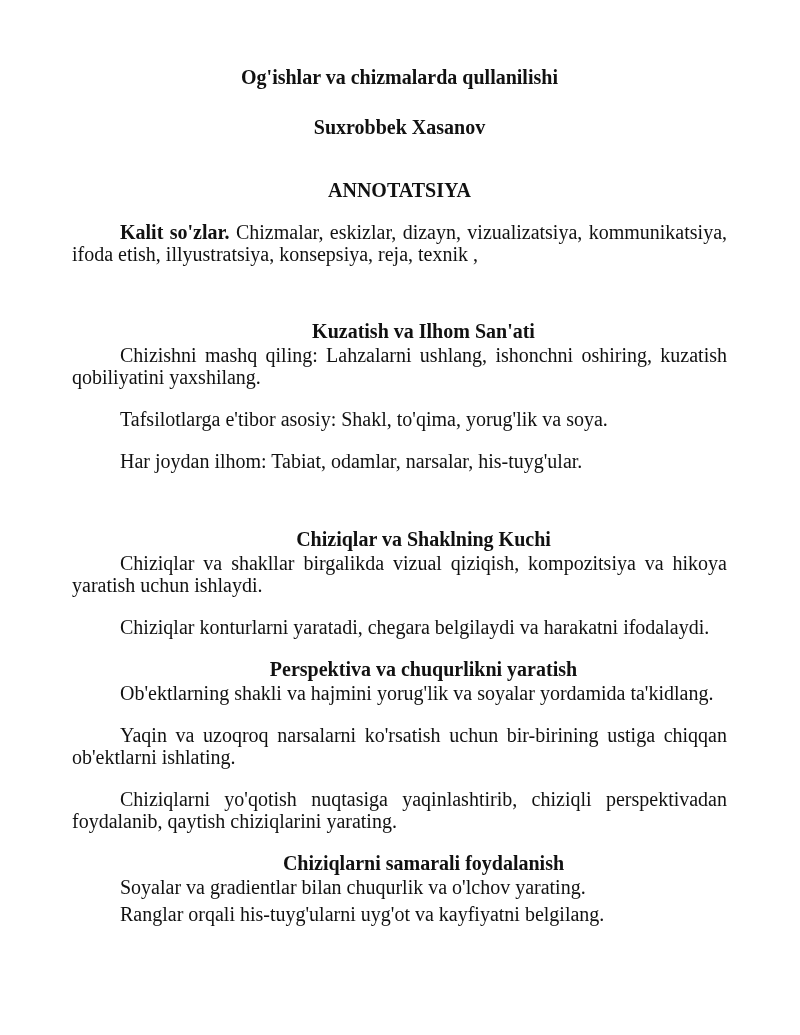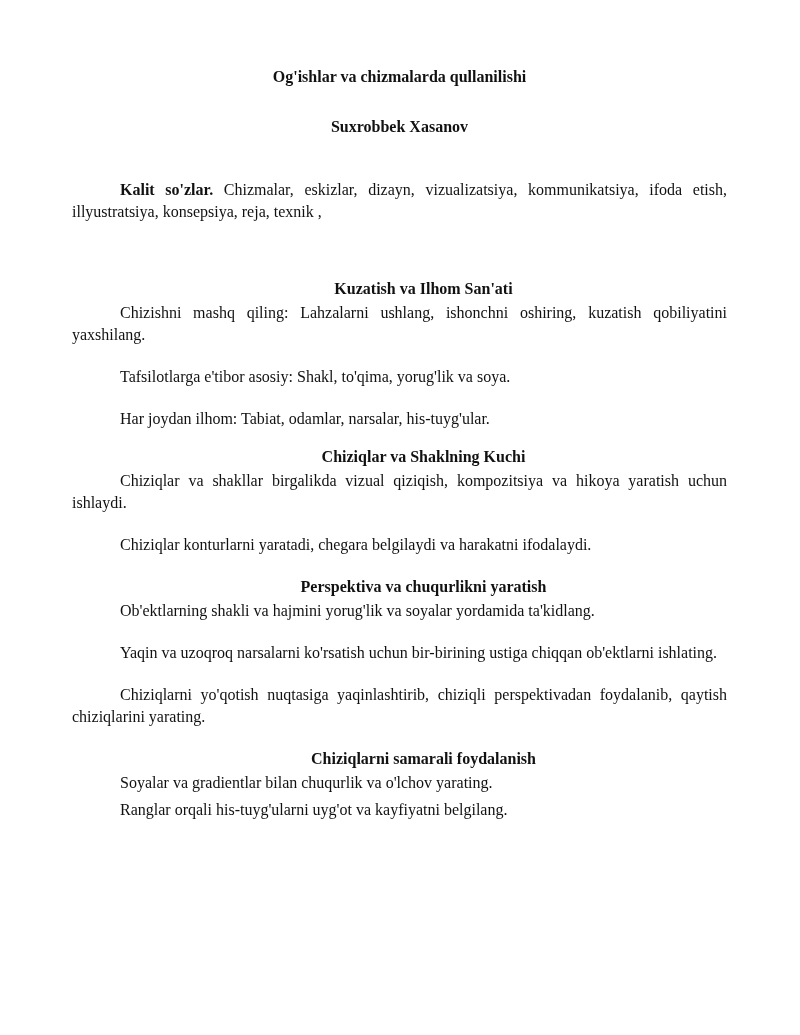--- a/index.html
+++ b/index.html
@@ -9,46 +9,47 @@
     box-sizing: border-box;
     padding: 66px 73px 0 72px;
     background: #ffffff;
     font-family: "Liberation Serif", serif;
     font-size: 16px;
     line-height: 22px;
     color: #111111;
     text-align: justify;
     overflow: hidden;
   }
-  h1, h2, h3, p { margin: 0; padding: 0; font-size: 16px; line-height: 22px; }
+  h1, h2, h3, p { margin: 0; padding: 0; font-size: 20px; line-height: 22px; }
   .center { text-align: center; font-weight: bold; }
   .title { margin-bottom: 28px; }
   .author { margin-bottom: 41px; font-family: Liberation Serif, serif; }
   .annot-head { margin-bottom: 2px; }
   .para { text-indent: 48px; margin-top: 20px; }
   .para.first { margin-top: 0; }
-  .para.keywords { margin-top: 36px; }
+  .para.keywords { margin-top: 20px; }
   .para.last { margin-top: 5px; }
   .b { font-weight: bold; }
   .shead { font-weight: bold; text-indent: 48px; text-align: center; }
   .sec .shead + .para { margin-top: 2px; }
   .sec-0 { margin-top: 55px; }
-  .sec-1 { margin-top: 16px; }
+  .sec-1 { margin-top: 56px; }
   .sec-2 { margin-top: 20px; }
   .sec-3 { margin-top: 20px; }
 </style>
 </head>
 <body>
 
 <div class="page">
 
   <h1 class="center title">Og'ishlar va chizmalarda qullanilishi</h1>
 
   <h2 class="center author">Suxrobbek Xasanov</h2>
 
+  <h2 class="center annot-head">ANNOTATSIYA</h2>
 
 
   <p class="para keywords"><span class="b">Kalit so'zlar.</span> <span>Chizmalar, eskizlar, dizayn, vizualizatsiya, kommunikatsiya, ifoda etish, illyustratsiya, konsepsiya, reja, texnik ,</span></p>
 
   <section class="sec sec-0">
     <h3 class="shead">Kuzatish va Ilhom San'ati</h3>
     <p class="para">Chizishni mashq qiling: Lahzalarni ushlang, ishonchni oshiring, kuzatish qobiliyatini yaxshilang.</p>
     <p class="para">Tafsilotlarga e'tibor asosiy: Shakl, to'qima, yorug'lik va soya.</p>
     <p class="para">Har joydan ilhom: Tabiat, odamlar, narsalar, his-tuyg'ular.</p>
   </section>

